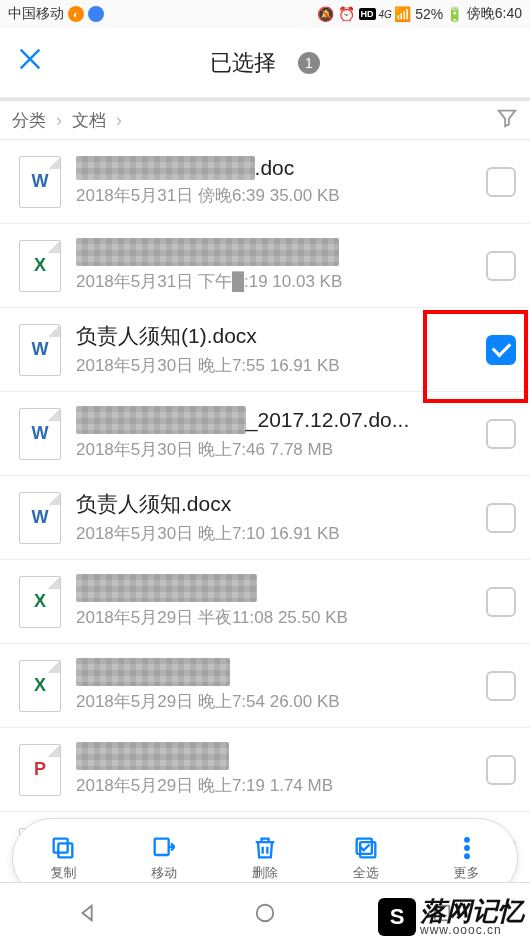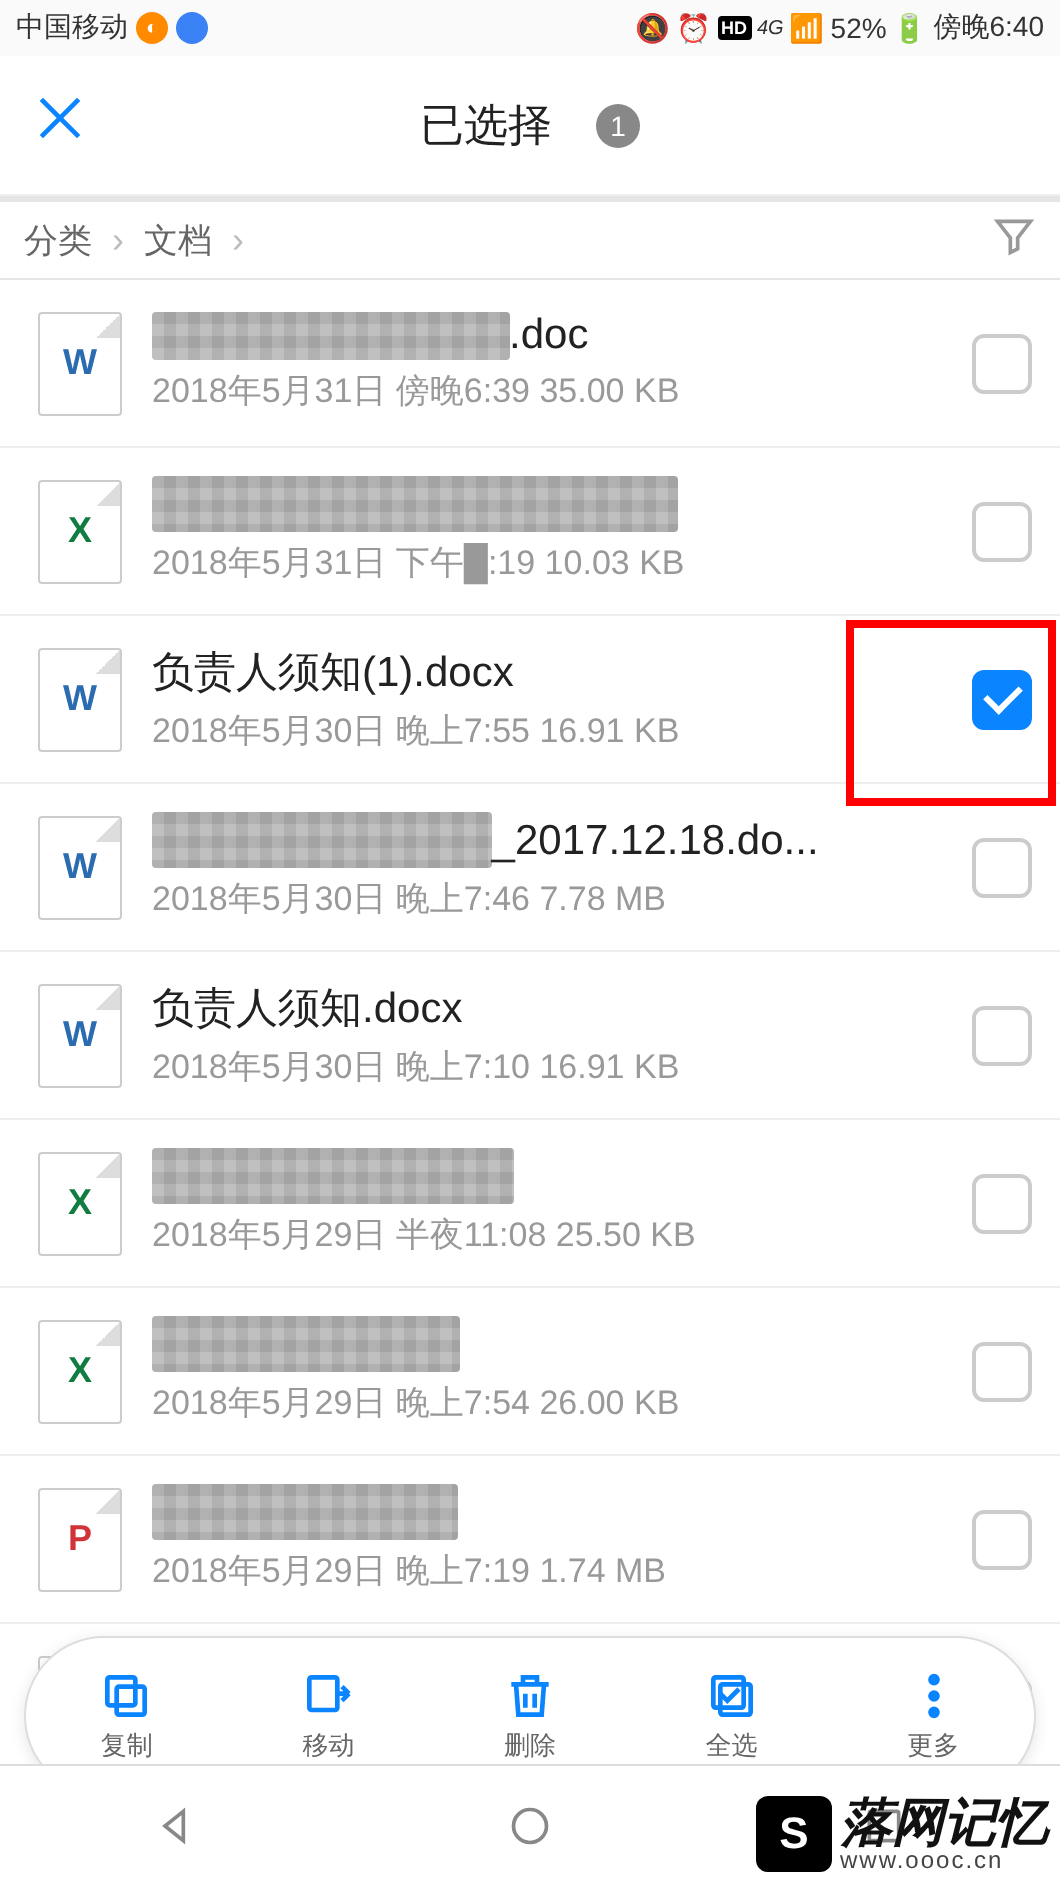--- a/index.html
+++ b/index.html
@@ -144,21 +144,21 @@
         <div class="file-name">负责人须知(1).docx</div>
         <div class="file-meta">2018年5月30日 晚上7:55 16.91 KB</div>
       </div>
       <div class="checkbox checked"></div>
     </div>
     <div class="file-row">
       <div class="file-icon">
         <div class="doc-page tW">W</div>
       </div>
       <div class="file-info">
-        <div class="file-name"><span class="pixelate">校██████████</span><span>_2017.12.18.do...</span></div>
+        <div class="file-name"><span class="pixelate">校██████████</span><span>_2017.12.07.do...</span></div>
         <div class="file-meta">2018年5月30日 晚上7:46 7.78 MB</div>
       </div>
       <div class="checkbox"></div>
     </div>
     <div class="file-row">
       <div class="file-icon">
         <div class="doc-page tW">W</div>
       </div>
       <div class="file-info">
         <div class="file-name">负责人须知.docx</div>

